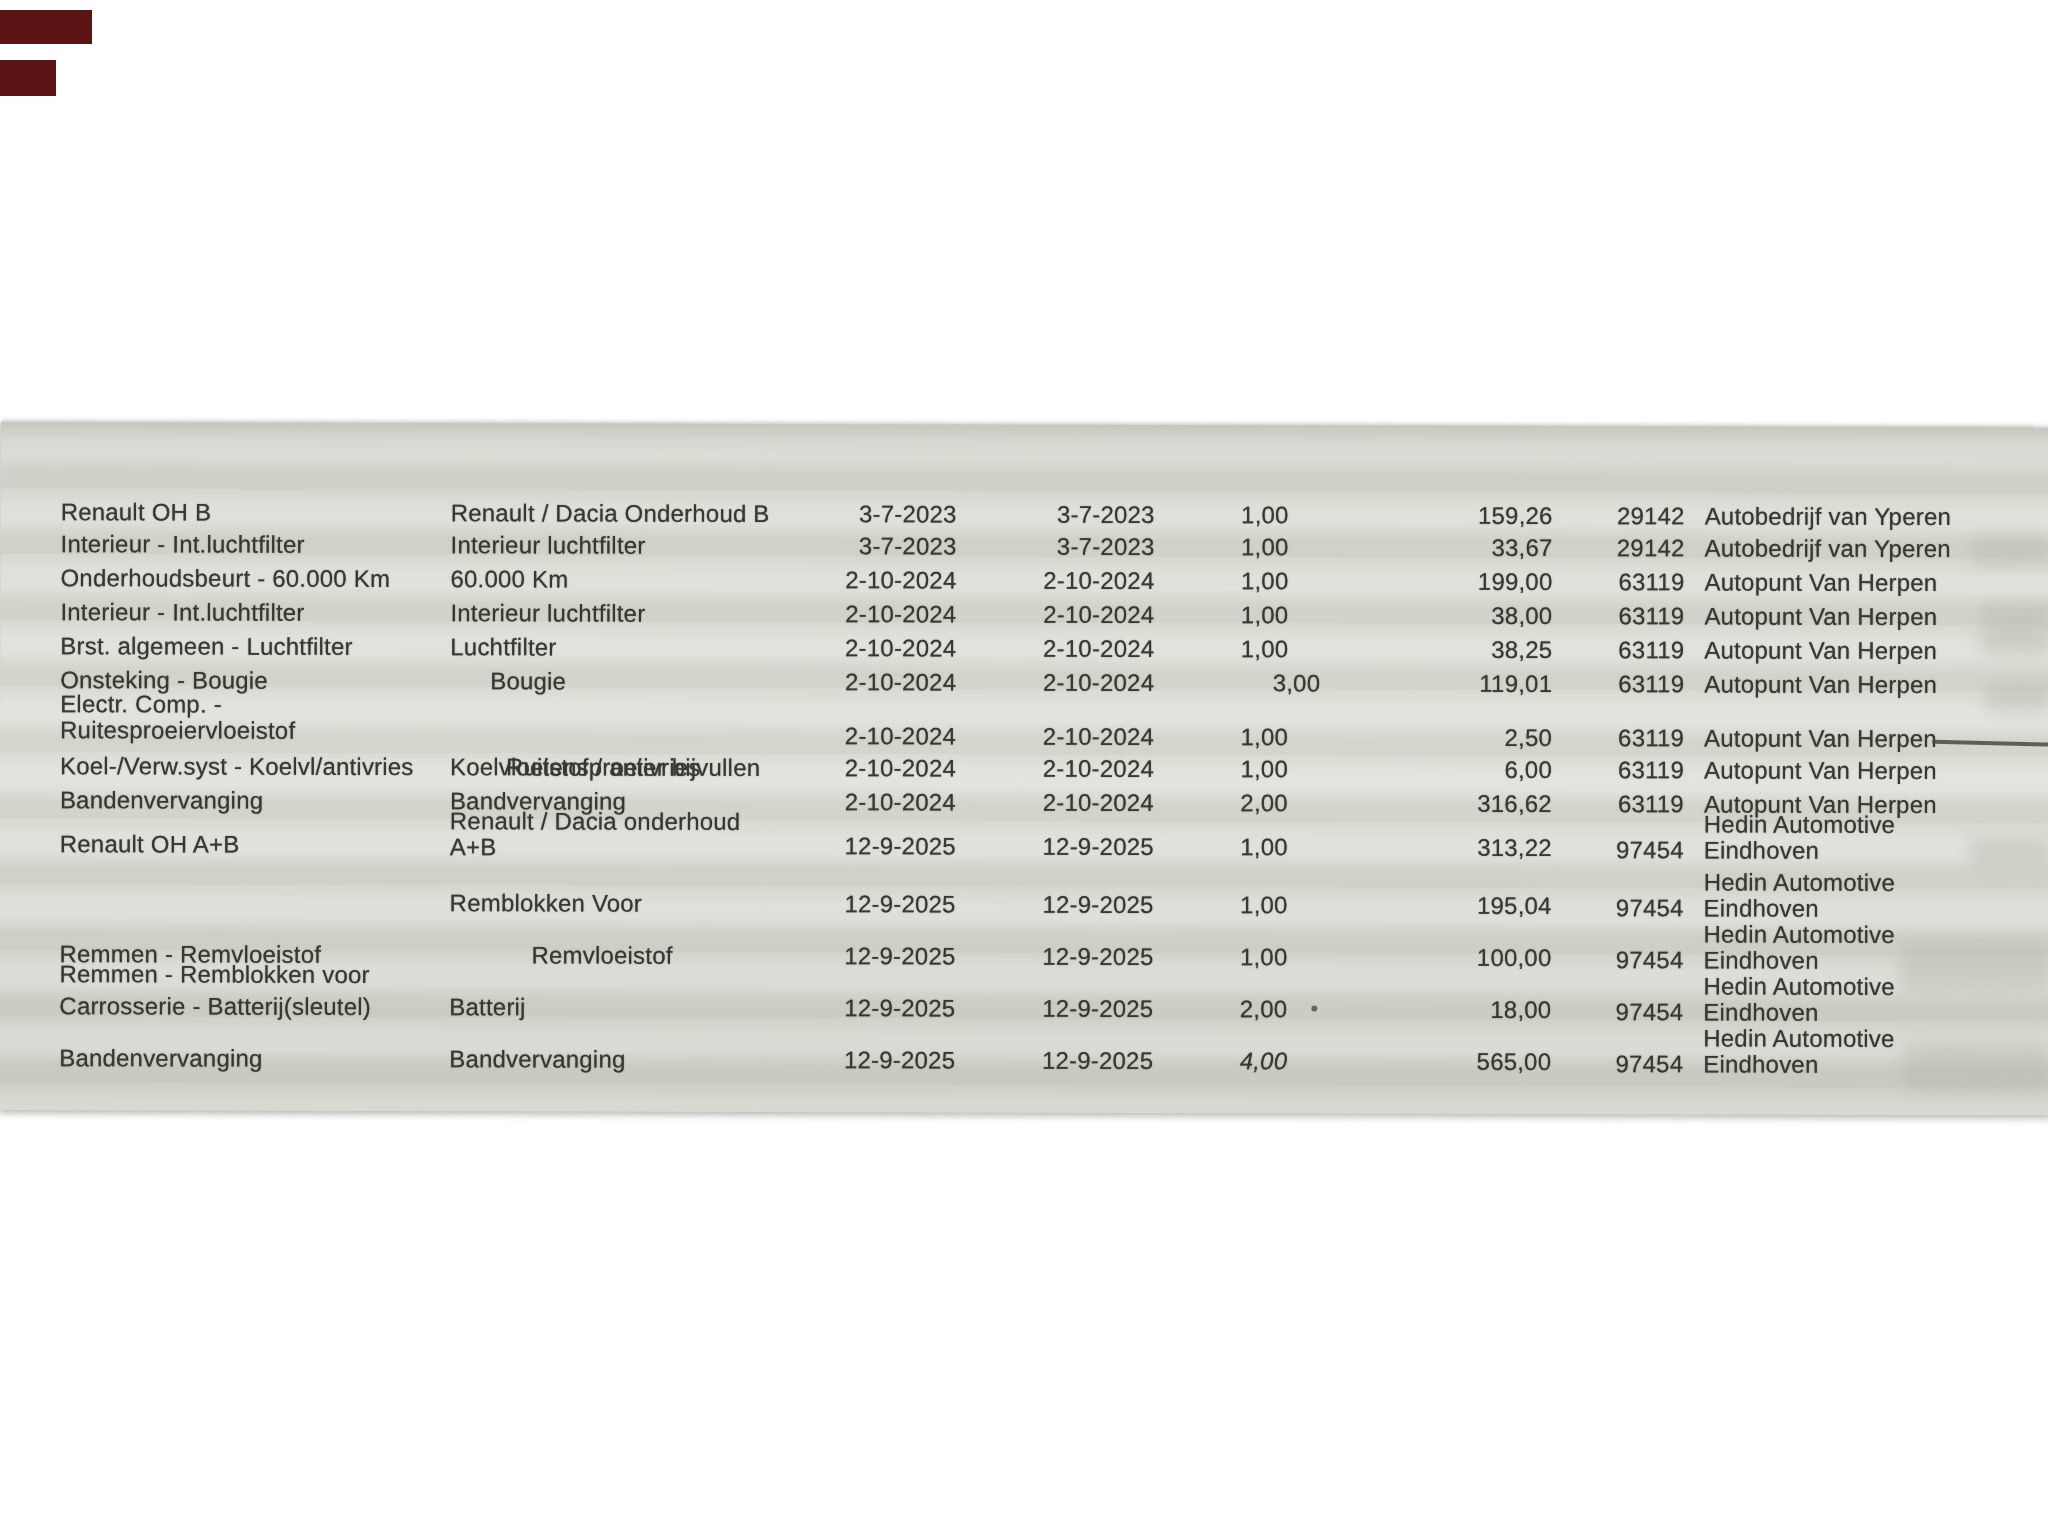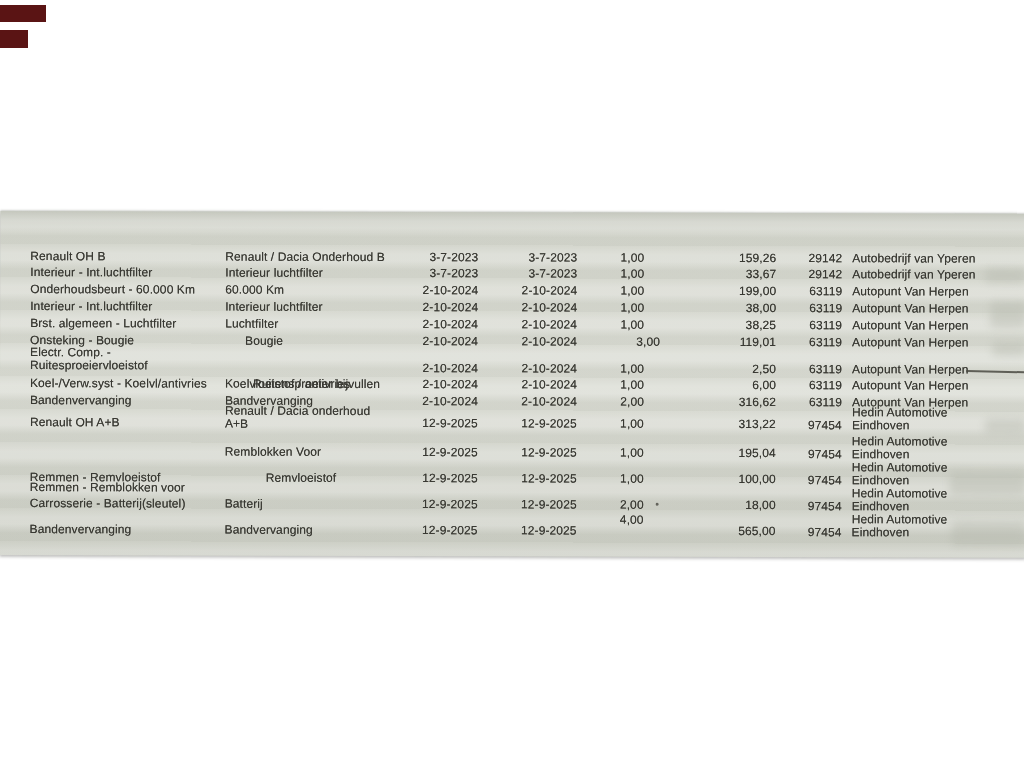--- a/index.html
+++ b/index.html
@@ -192,21 +192,21 @@
         <div class="cell cF" style="top: 286px;">18,00</div>
         <div class="cell cG" style="top: 287px;">97454</div>
         <div class="cell cH" style="top: 274px;">Hedin Automotive
 Eindhoven</div>
       </div>
       <div>
         <div class="cell cA" style="top: 312px;">Bandenvervanging</div>
         <div class="cell cB" style="top: 312px;">Bandvervanging</div>
         <div class="cell cC" style="top: 312px;">12-9-2025</div>
         <div class="cell cD" style="top: 312px;">12-9-2025</div>
-        <div class="cell cE" style="top: 301px;">4,00</div>
+        <div class="cell cE" style="top: 312px; font-style: italic;">4,00</div>
         <div class="cell cF" style="top: 312px;">565,00</div>
         <div class="cell cG" style="top: 313px;">97454</div>
         <div class="cell cH" style="top: 300px;">Hedin Automotive
 Eindhoven</div>
       </div>
     </div>
   <div class="pen-line"></div>
   <div class="stray-dot"></div>
 </div>
 

